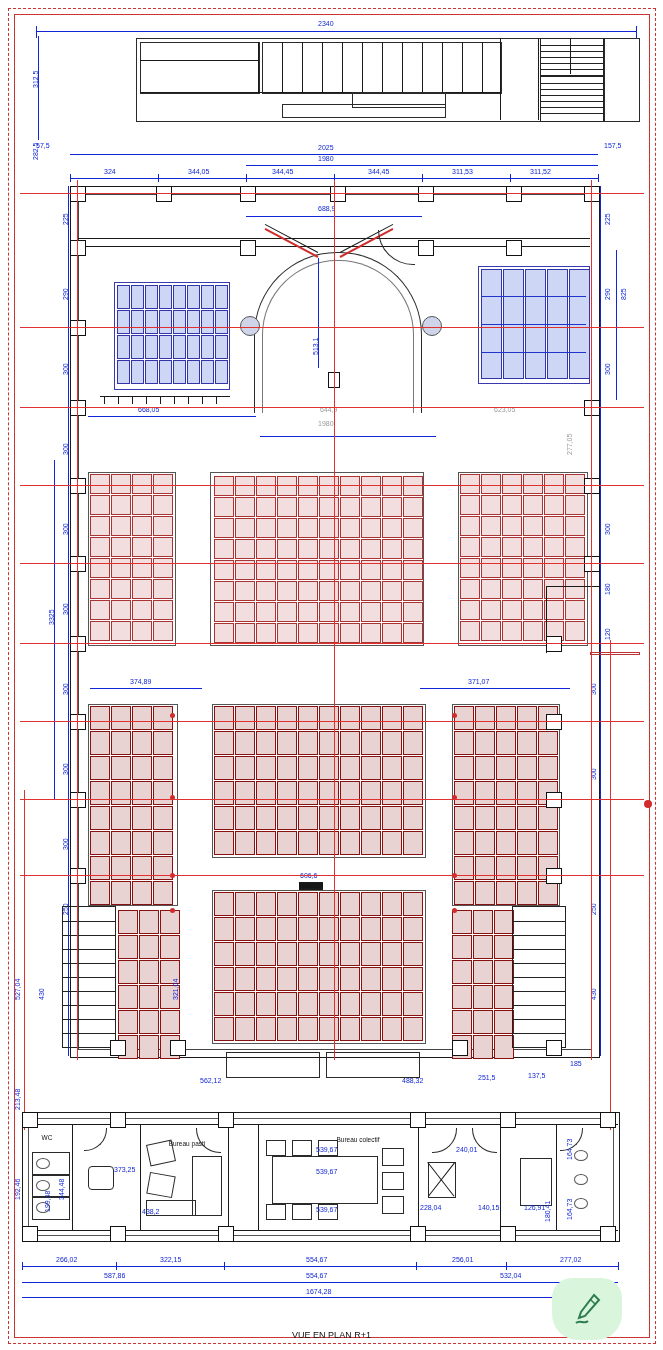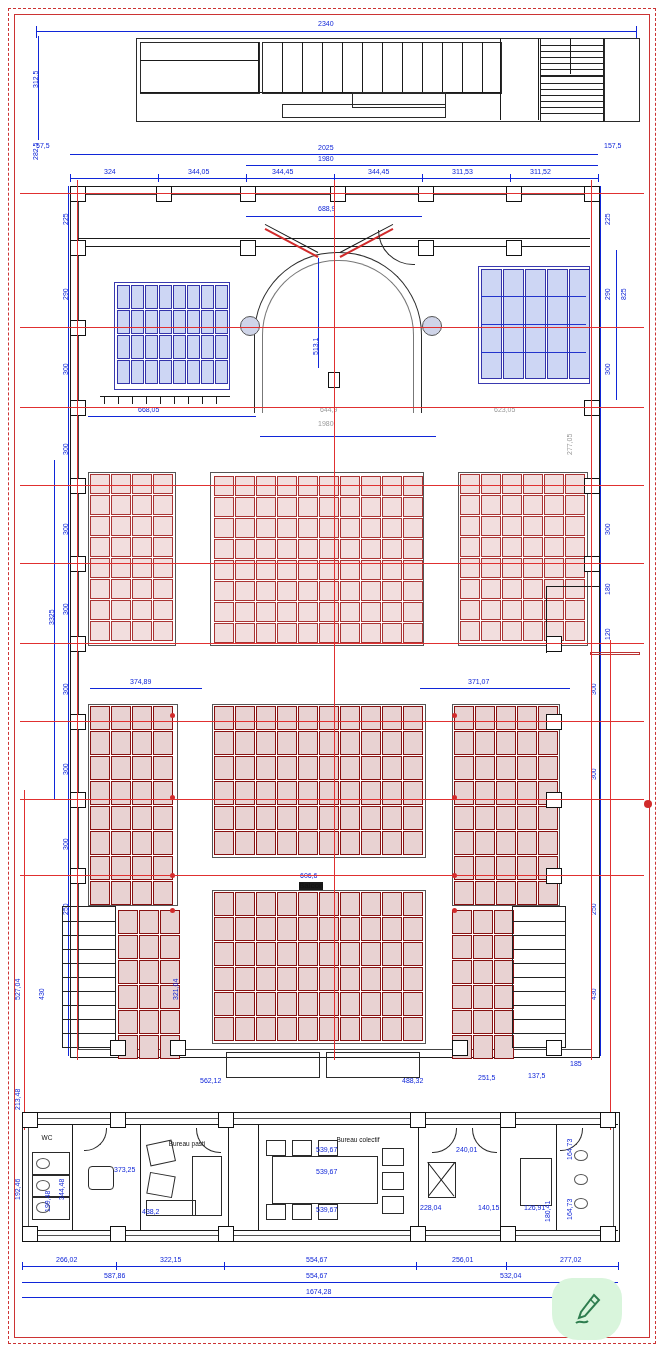--- a/index.html
+++ b/index.html
@@ -881,20 +881,21 @@
   <div class="dimline v" style="left:506px;top:1262px;height:8px;"></div>
   <div class="dimline v" style="left:618px;top:1262px;height:8px;"></div>
 
   <div class="dimline h" style="left:22px;top:1282px;width:596px;"></div>
   <div class="lbl" style="left:104px;top:1272px;">587,86</div>
   <div class="lbl" style="left:306px;top:1272px;">554,67</div>
   <div class="lbl" style="left:500px;top:1272px;">532,04</div>
   <div class="dimline h" style="left:22px;top:1297px;width:596px;"></div>
   <div class="lbl" style="left:306px;top:1288px;">1674,28</div>
 
+  <div class="title" style="top:1330px;">VUE EN PLAN R+1</div>
 
   <div class="fab" style="left:552px;top:1278px;">
     <svg width="30" height="34" viewBox="0 0 30 34">
       <path d="M22 3 L27 8 L13 24 L7 26 L9 20 Z" fill="none" stroke="#2e7d4f" stroke-width="2"></path>
       <path d="M4 31 C8 27, 12 33, 16 29" fill="none" stroke="#2e7d4f" stroke-width="2"></path>
       <path d="M18 7 L23 12" fill="none" stroke="#2e7d4f" stroke-width="1.5"></path>
     </svg>
   </div>
 
 </div>

